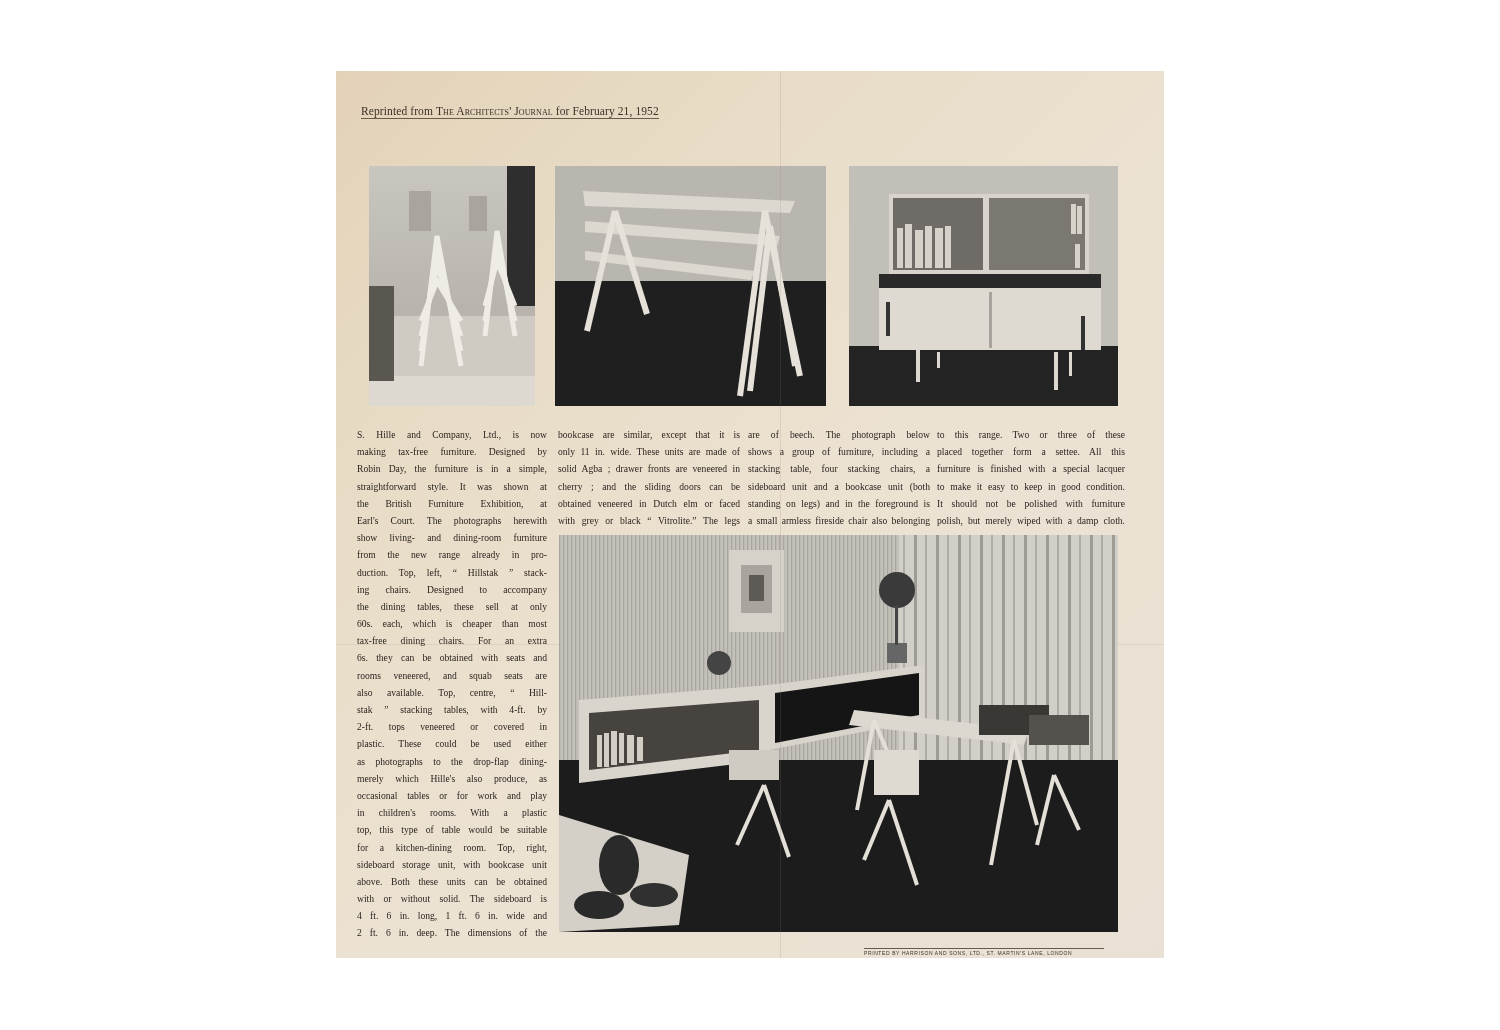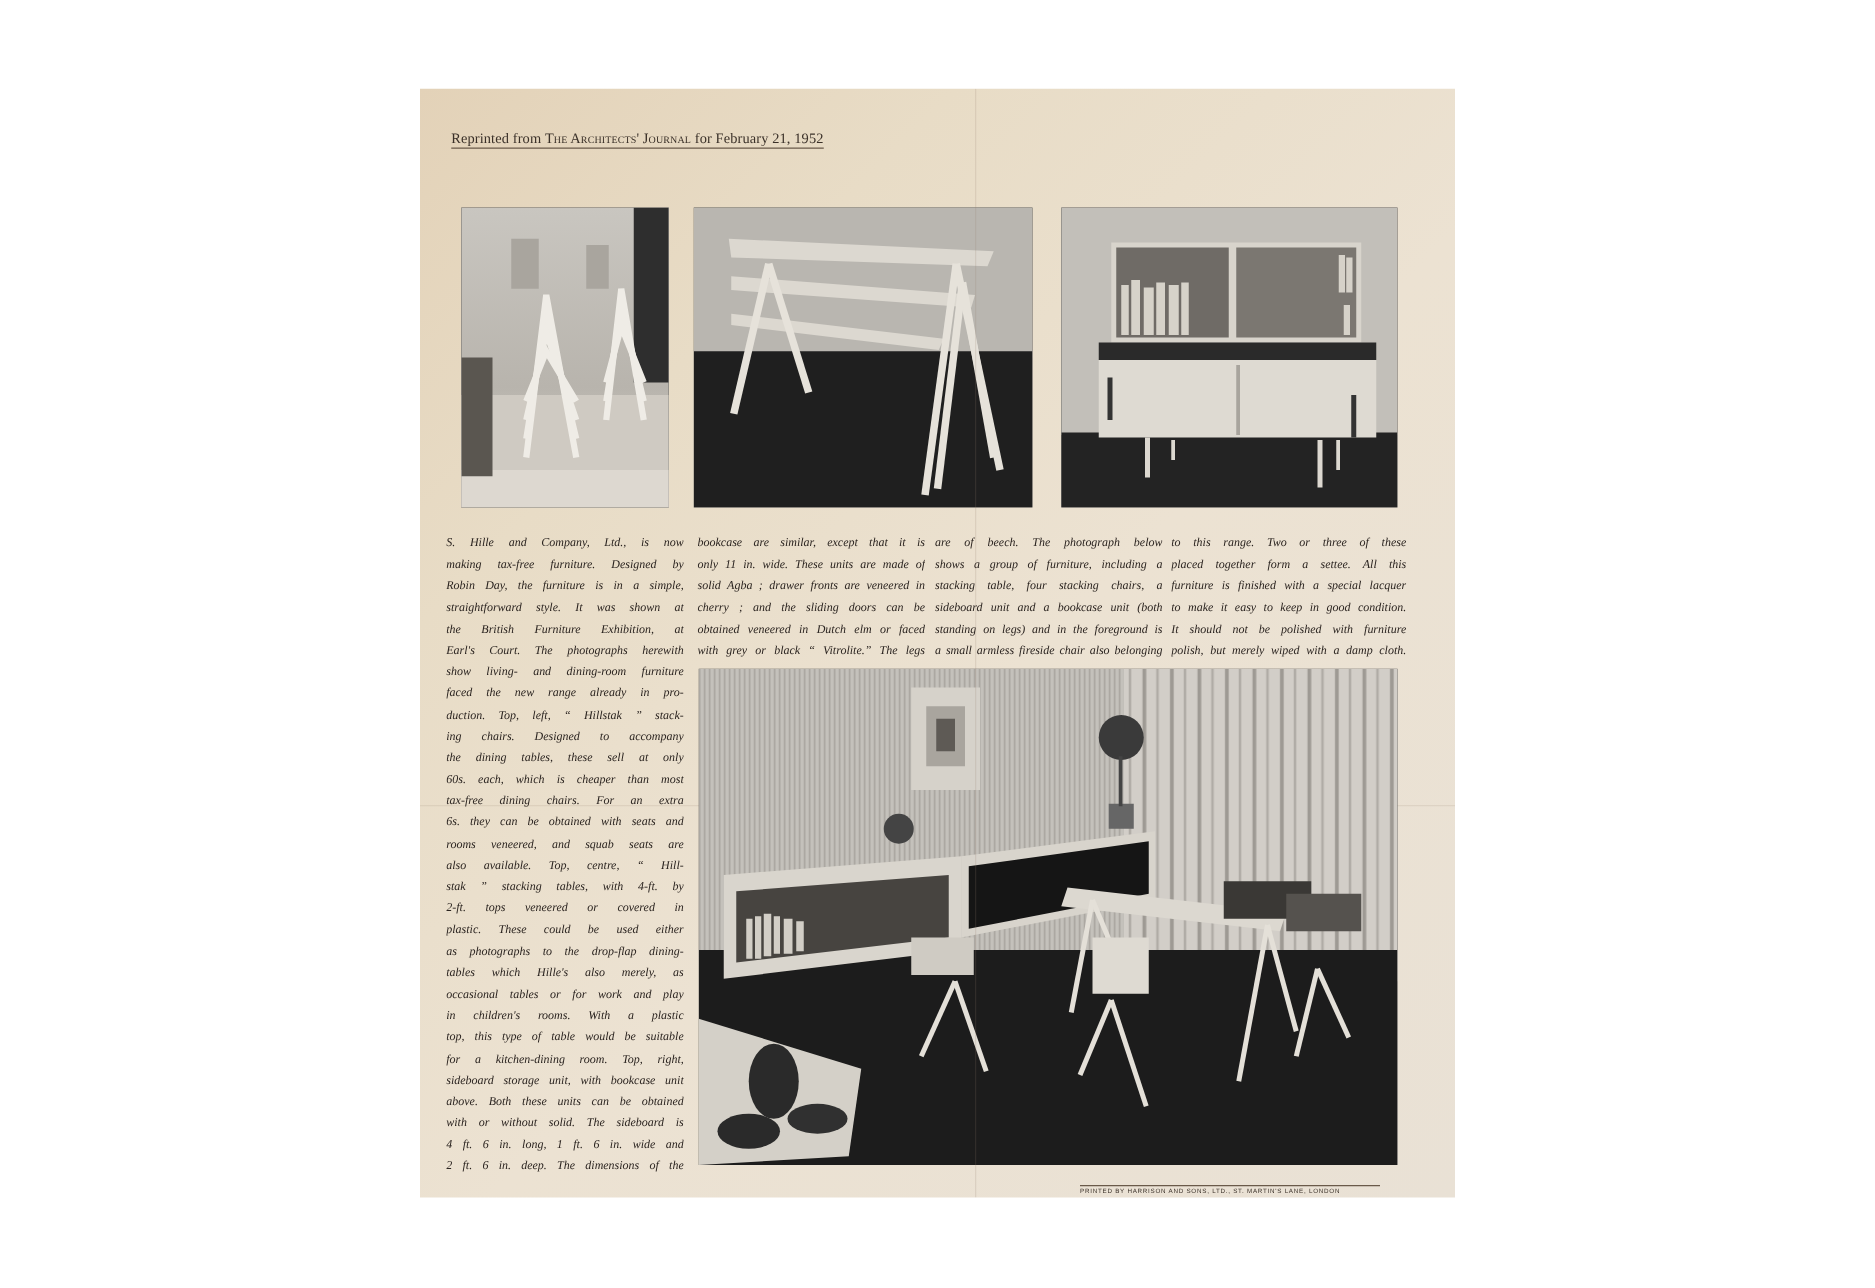--- a/index.html
+++ b/index.html
@@ -31,21 +31,21 @@
   .headline {
     position: absolute; left: 31px; top: 58px; width: 760px;
     font-family: "Liberation Sans", sans-serif; font-weight: bold;
     font-size: 11.5px; color: #2a221c; letter-spacing: 7.6px; white-space: nowrap;
   }
 
   .photo { position: absolute; overflow: hidden; background: #555; }
   .photo svg { display: block; width: 100%; height: 100%; }
 
   .col {
-    position: absolute; font-style: italic; font-size: 9.6px; line-height: 17.2px;
+    position: absolute; font-size: 9.6px; line-height: 17.2px;
     color: #2b2420; text-align: justify; text-align-last: justify;
   }
   .col .line { display: block; height: 17.2px; white-space: nowrap; overflow: hidden; text-align: justify; text-align-last: justify; }
 
   .printer {
     position: absolute; left: 528px; top: 877px; width: 240px;
     font-family: "Liberation Sans", sans-serif; font-size: 5px; letter-spacing: 0.6px;
     color: #3a3028; border-top: 1px solid #6a5a4a; padding-top: 1px; white-space: nowrap;
   }
 </style>
@@ -143,34 +143,34 @@
   </div>
 
   <div class="col" style="left:21px; top:355px; width:190px;" id="col1">
       <span class="line">S. Hille and Company, Ltd., is now</span>
       <span class="line">making tax-free furniture.  Designed by</span>
       <span class="line">Robin Day, the furniture is in a simple,</span>
       <span class="line">straightforward style.  It was shown at</span>
       <span class="line">the British Furniture Exhibition, at</span>
       <span class="line">Earl's Court.  The photographs herewith</span>
       <span class="line">show living- and dining-room furniture</span>
-      <span class="line">faced the new range already in pro-</span>
+      <span class="line">from the new range already in pro-</span>
       <span class="line">duction.  Top, left, “ Hillstak ” stack-</span>
       <span class="line">ing chairs.  Designed to accompany</span>
       <span class="line">the dining tables, these sell at only</span>
       <span class="line">60s. each, which is cheaper than most</span>
       <span class="line">tax-free dining chairs.  For an extra</span>
       <span class="line">6s. they can be obtained with seats and</span>
       <span class="line">rooms veneered, and squab seats are</span>
       <span class="line">also available.  Top, centre, “ Hill-</span>
       <span class="line">stak ” stacking tables, with 4-ft. by</span>
       <span class="line">2-ft. tops veneered or covered in</span>
       <span class="line">plastic.  These could be used either</span>
       <span class="line">as photographs to the drop-flap dining-</span>
-      <span class="line">tables which Hille's also merely, as</span>
+      <span class="line">merely which Hille's also produce, as</span>
       <span class="line">occasional tables or for work and play</span>
       <span class="line">in children's rooms.  With a plastic</span>
       <span class="line">top, this type of table would be suitable</span>
       <span class="line">for a kitchen-dining room.  Top, right,</span>
       <span class="line">sideboard storage unit, with bookcase unit</span>
       <span class="line">above.  Both these units can be obtained</span>
       <span class="line">with or without solid.  The sideboard is</span>
       <span class="line">4 ft. 6 in. long, 1 ft. 6 in. wide and</span>
       <span class="line">2 ft. 6 in. deep.  The dimensions of the</span>
     </div>

